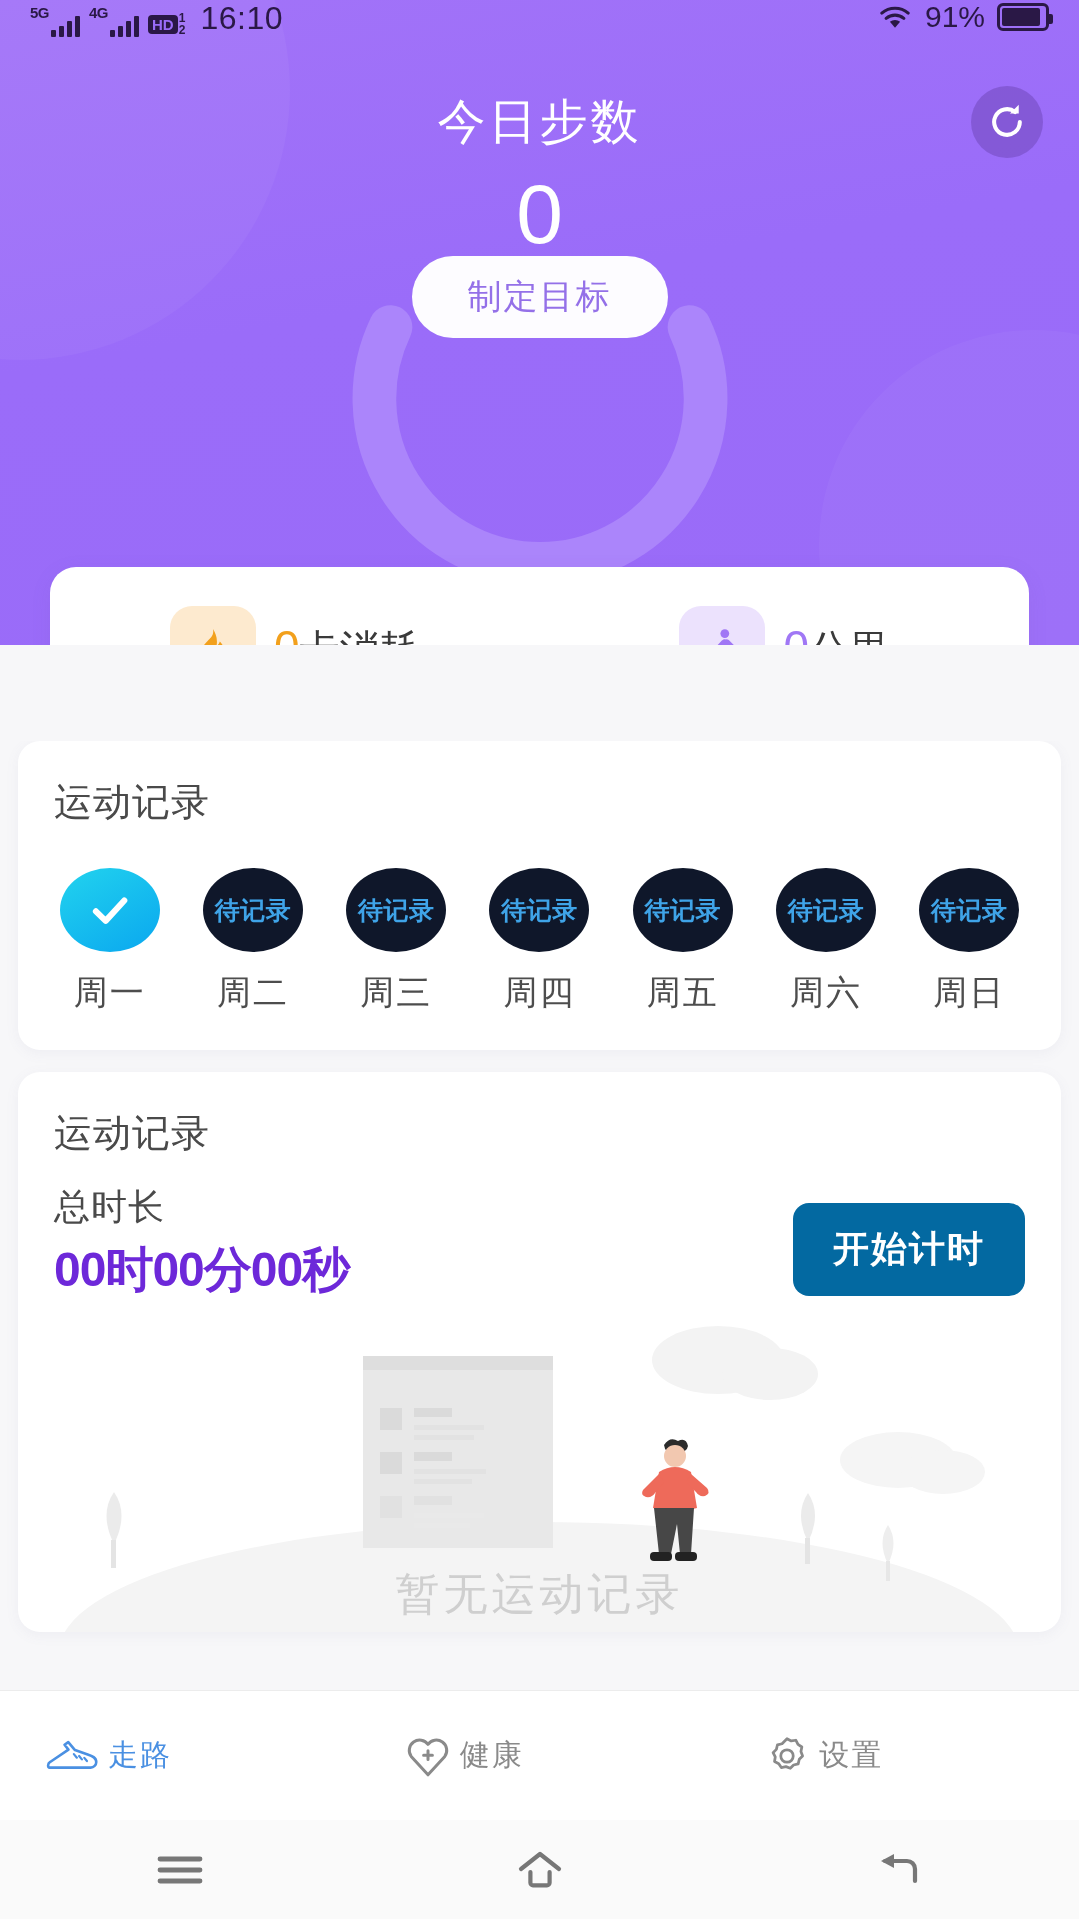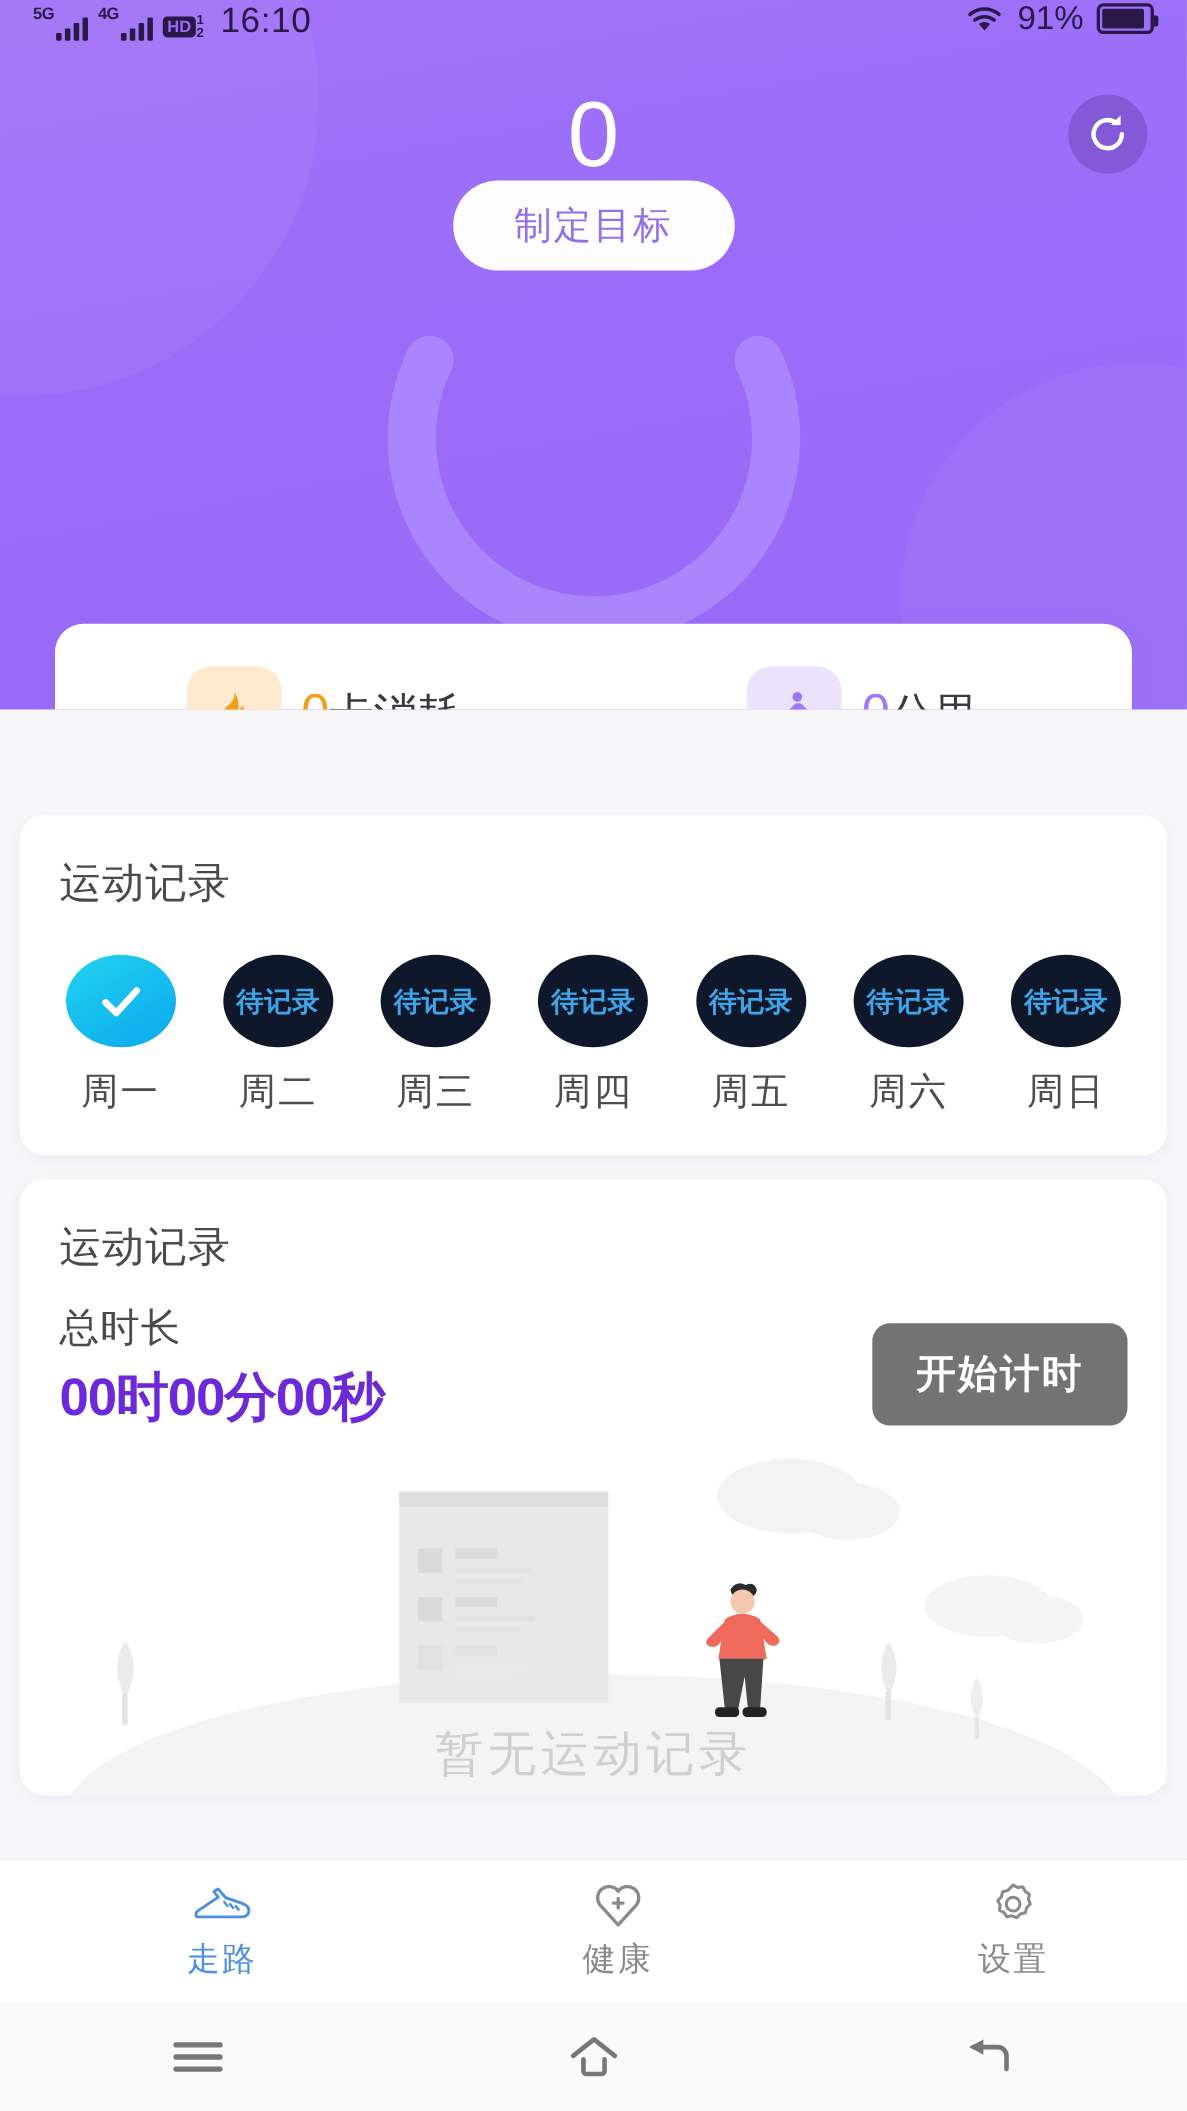--- a/index.html
+++ b/index.html
@@ -207,21 +207,21 @@
     padding: 24px 36px 0 36px;
     justify-content: center;
   }
   .rec-dur-label { font-size: 36px; color: #4a4a4a; letter-spacing: 1px; }
   .rec-dur-value {
     font-size: 48px; font-weight: bold; color: #6d28d9;
     letter-spacing: -1px; margin-top: 6px;
   }
   .start-btn {
     margin-left: auto;
-    background: #737373;
+    background: #0369a1;
     color: #fff;
     font-size: 36px;
     font-weight: bold;
     padding: 22px 40px;
     border-radius: 16px;
     letter-spacing: 2px;
     border: none; cursor: pointer;
     font-family: inherit;
     margin-bottom: 6px;
   }
@@ -244,21 +244,21 @@
   .bottom-nav {
     position: absolute;
     left: 0; right: 0; bottom: 99px;
     height: 130px;
     background: #ffffff;
     border-top: 1px solid #ececec;
     display: flex; align-items: center;
     z-index: 20;
   }
   .nav-item {
-    flex: 1; display: flex; flex-direction: column;
+    flex: 1; display: flex; flex-direction: row;
     align-items: center; gap: 8px; cursor: pointer; margin-left: 44px;
   }
   .nav-label { font-size: 30px; color: #8a8a8a; letter-spacing: 2px; }
   .nav-item.active .nav-label { color: #4a90e2; }
 
   
   .android-nav {
     position: absolute;
     left: 0; right: 0; bottom: 0;
     height: 99px;
@@ -326,20 +326,21 @@
       </svg>
     </button>
 
     <div class="ring-wrap">
       <svg width="460" height="460" viewBox="0 0 200 200">
         <path d="M 35 35 A 72 72 0 1 0 165 35" fill="none" stroke="#ab85fb" stroke-width="19" stroke-linecap="round" transform="translate(0,22)"></path>
       </svg>
     </div>
 
     <div class="header-body">
+      <div class="page-title">今日步数</div>
       <div class="steps-count">0</div>
       <button class="goal-btn">制定目标</button>
     </div>
 
     <div class="stats-card">
       <div class="stat">
         <span class="stat-ico cal">
           <svg width="50" height="50" viewBox="0 0 24 24">
             <path d="M12 2.4c.6 3-1.2 4.4-2.6 5.8C7.8 9.8 6.3 11.4 6.3 14A5.7 5.7 0 0 0 12 19.8 5.7 5.7 0 0 0 17.7 14c0-2.6-1-4-2.4-5.6-.3 1-.9 1.7-1.6 2.1.7-3.5-.6-6.4-1.7-8.1z" fill="#f2a01c"></path>
             <path d="M12 19.8c-1.5 0-2.6-1.1-2.6-2.5 0-1.3 1-2 1.6-2.9.4.6.7 1 1.2 1.4.5-.5.8-1 1-1.6.8.9 1.4 1.7 1.4 3.1 0 1.4-1.1 2.5-2.6 2.5z" fill="#f2a01c"></path>

